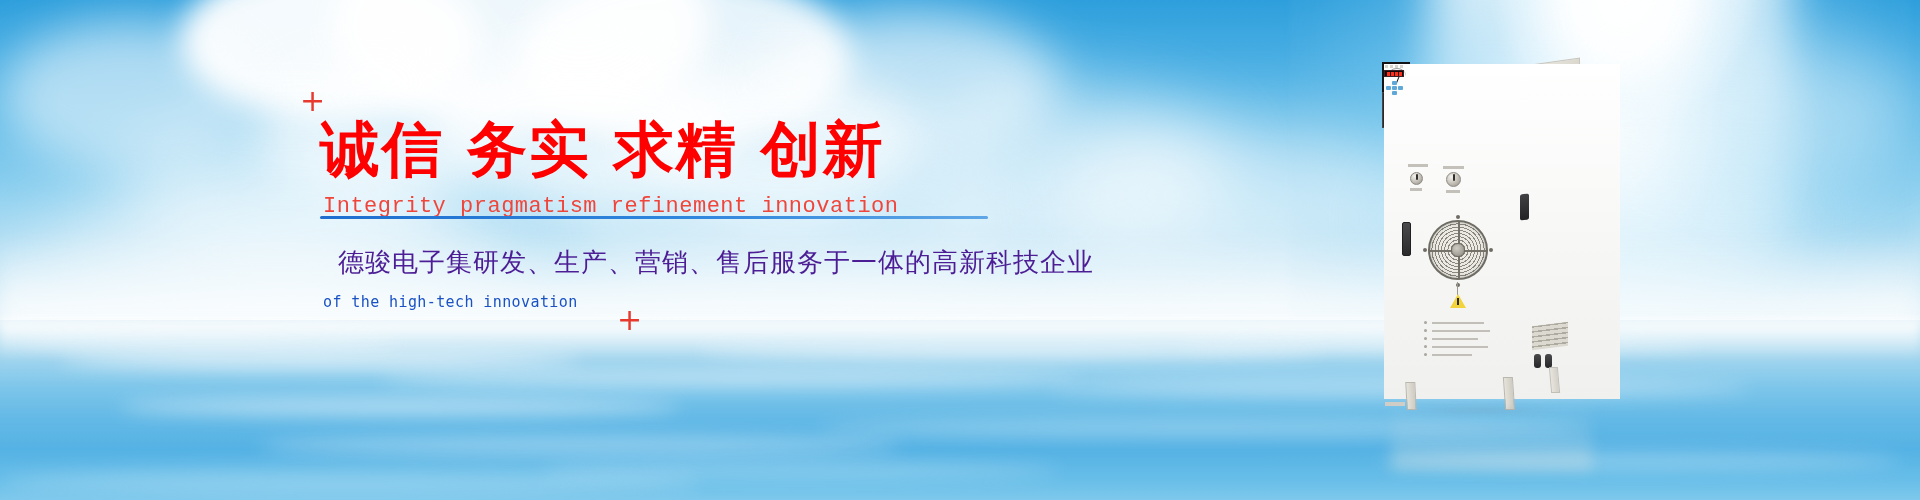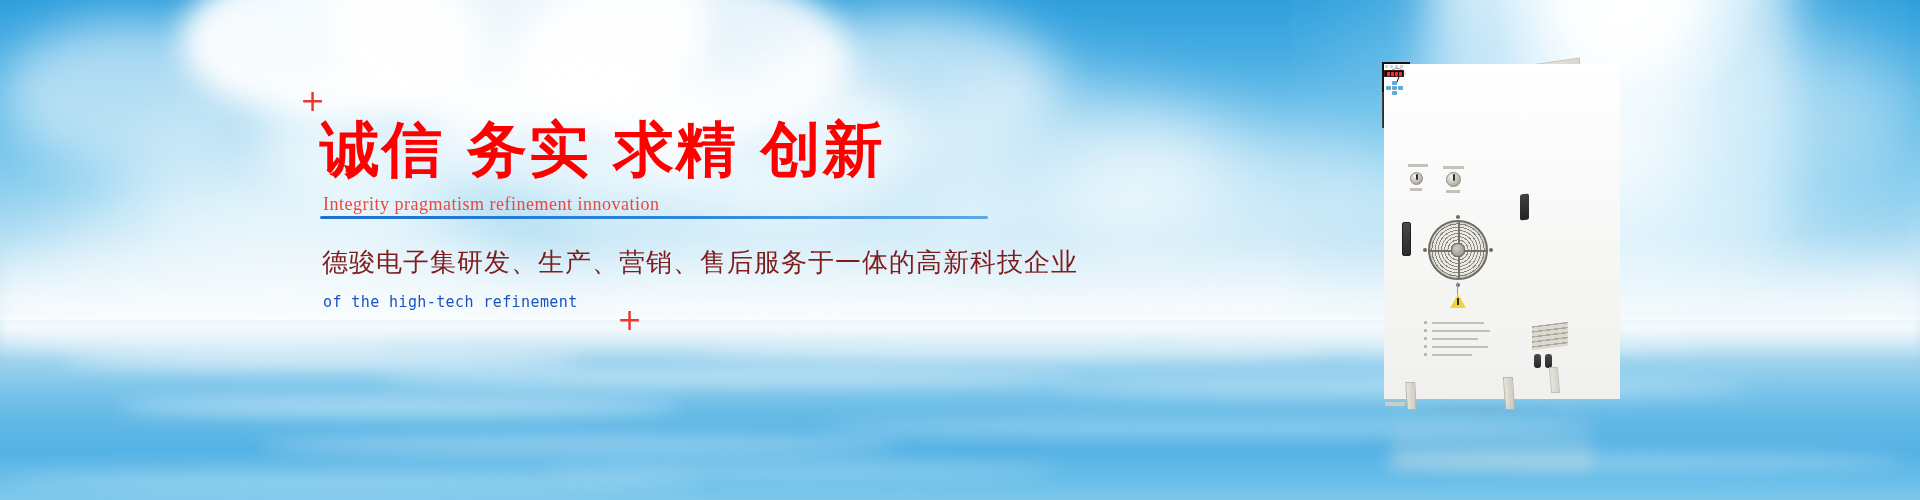--- a/index.html
+++ b/index.html
@@ -154,39 +154,39 @@
     font-weight: 700;
     color: #ff0000;
     letter-spacing: 2px;
     line-height: 1.05;
     white-space: nowrap;
     position: absolute; left: 0; top: 32px;
   }
 
   .headline-en {
     position: absolute; left: 3px; top: 108px;
-    font-family: Liberation Serif, serif;
-    font-size: 18px;
+    font-family: Liberation Mono, monospace;
+    font-size: 22px;
     color: #f0453a;
     letter-spacing: 0.5px;
     white-space: nowrap;
   }
 
   .rule {
     position: absolute; left: 0px; top: 130px;
     width: 668px; height: 3px;
     background: linear-gradient(90deg, #1e6fd0 0%, #2f86dd 55%, #5ea6e6 100%);
     border-radius: 2px;
   }
 
   .desc-cn {
-    position: absolute; left: 2px; top: 159px;
+    position: absolute; left: 18px; top: 159px;
     font-family: Liberation Serif, serif;
     font-size: 26px;
-    color: #7f1d1d;
+    color: #4c1d95;
     letter-spacing: 1px;
     white-space: nowrap;
   }
 
   .desc-en {
     position: absolute; left: 3px; top: 203px;
     font-family: "DejaVu Sans Mono", "Liberation Mono", monospace;
     font-size: 15px;
     color: #1a52c4;
     letter-spacing: 0.4px;
@@ -580,21 +580,21 @@
 
     <div class="headline">诚信 务实 求精 创新</div>
 
     <div class="headline-en">Integrity  pragmatism  refinement  innovation</div>
 
     <div class="rule"></div>
 
     <div class="desc-cn">德骏电子集研发、生产、营销、售后服务于一体的高新科技企业</div>
 
     <div class="desc-en">
-      <span class="line2">of the high-tech refinement</span>
+      <span class="line2">of the high-tech innovation</span>
     </div>
 
   </div>
 
   <div class="m-reflection"></div>
 
   <div class="machine">
 
     <div class="m-top-side"></div>
     <div class="m-side"></div>

